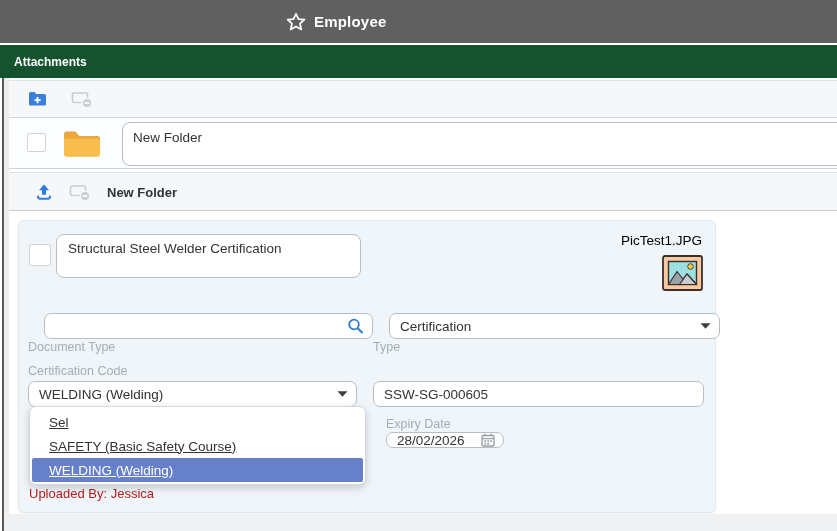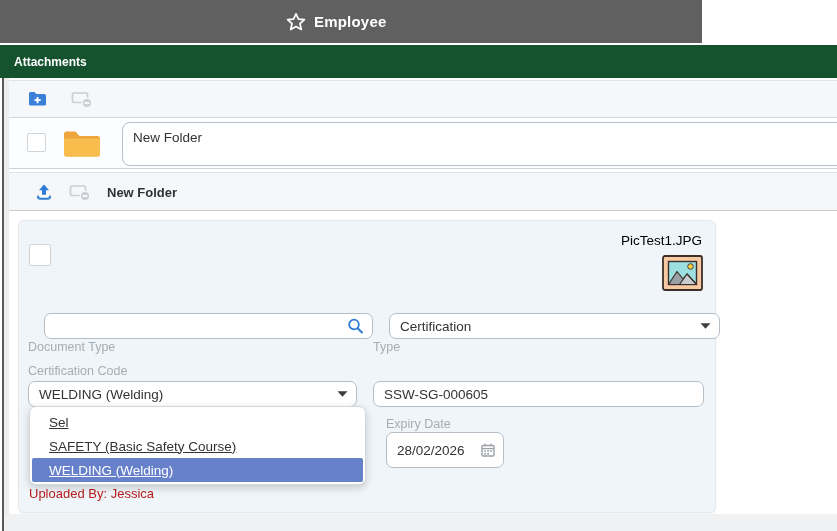--- a/index.html
+++ b/index.html
@@ -3,21 +3,21 @@
 <meta charset="utf-8">
 <style>
   * { margin:0; padding:0; box-sizing:border-box; }
   html,body { background:#fff; }
   .screen {
     position:relative; width:837px; height:531px; overflow:hidden;
     background:#fff; font-family:"Liberation Sans", sans-serif; color:#333;
   }
   
   .app-header {
-    position:absolute; left:0; top:0; width:702px; height:43px;
+    position:absolute; left:0; top:0; width:837px; height:43px;
     background:#606060; display:flex; align-items:center;
   }
   .app-header .header-inner { margin-left:286px; display:flex; align-items:center; gap:8px; }
   .app-title { color:#fff; font-weight:bold; font-size:15px; letter-spacing:.2px; }
   .section-bar {
     position:absolute; left:0; top:45px; width:837px; height:33px;
     background:#14532d; display:flex; align-items:center; padding-left:14px;
   }
   .section-title { color:#fff; font-weight:bold; font-size:12px; }
   
@@ -67,21 +67,21 @@
     position:absolute; background:#fff; border:1px solid #b6bfc7; border-radius:7px;
     height:26px; display:flex; align-items:center; padding:0 10px;
     font-size:13.5px; color:#333;
   }
   .f-input .end-icon { position:absolute; right:8px; top:50%; transform:translateY(-50%); }
   .col-l { left:9px;  width:329px; }
   .col-r { left:354px; width:331px; }
   .lbl-row1 { top:102px;margin-top:17px; }  .inp-row1 { top:92px;margin-left:16px; }
   .lbl-row2 { top:143px; } .inp-row2 { top:160px; }
   .lbl-exp { left:367px; top:196px; }
-  .inp-exp { left:367px; top:211px; width:118px; height:36px; }
+  .inp-exp { left:367px; top:211px; width:118px; height:16px; }
   
   .dd-popup {
     position:absolute; left:10px; top:185px; width:337px; height:79px;
     background:#fff; border:1px solid #d3d8dd; border-radius:7px;
     box-shadow:0 3px 8px rgba(0,0,0,0.18); padding:3px 2px; z-index:5;
   }
   .dd-option {
     height:24px; display:flex; align-items:center; padding-left:17px;
     font-size:13.5px; color:#333; cursor:pointer;text-decoration:underline;
   }
@@ -141,20 +141,21 @@
       <rect x="1.5" y="3" width="15" height="9.5" rx="1.6" fill="none" stroke="#c9cfd5" stroke-width="1.7"></rect>
       <circle cx="16" cy="13" r="4.8" fill="#c9cfd5" stroke="#f6f7f8" stroke-width="1.4"></circle>
       <line x1="13.6" y1="13" x2="18.4" y2="13" stroke="#ffffff" stroke-width="1.7"></line>
     </svg>
     <span class="tb-label">New Folder</span>
   </div>
 
   <div class="card">
     <div class="checkbox"></div>
 
+    <div class="title-box">Structural Steel Welder Certification</div>
 
     <div class="file-name">PicTest1.JPG</div>
 
     <svg class="thumb" viewBox="0 0 41 36">
       <rect x="1" y="1" width="39" height="34" rx="2" fill="#f6c9a2" stroke="#3b2f28" stroke-width="1.8"></rect>
       <rect x="6.5" y="6.5" width="28" height="23" fill="#9de0e2" stroke="#3b2f28" stroke-width="1.4"></rect>
       <circle cx="28.5" cy="11.5" r="2.8" fill="#f7d046" stroke="#3b2f28" stroke-width="0.9"></circle>
       <path d="M6.5 29.5 L15 16.5 L21 24 L25 19 L34.5 29.5 Z" fill="#9aa2a8" stroke="#3b2f28" stroke-width="1.2" stroke-linejoin="round"></path>
       <path d="M17.5 29.5 L25 19 L34.5 29.5 Z" fill="#c6ccd1" stroke="#3b2f28" stroke-width="1.2" stroke-linejoin="round"></path>
     </svg>

